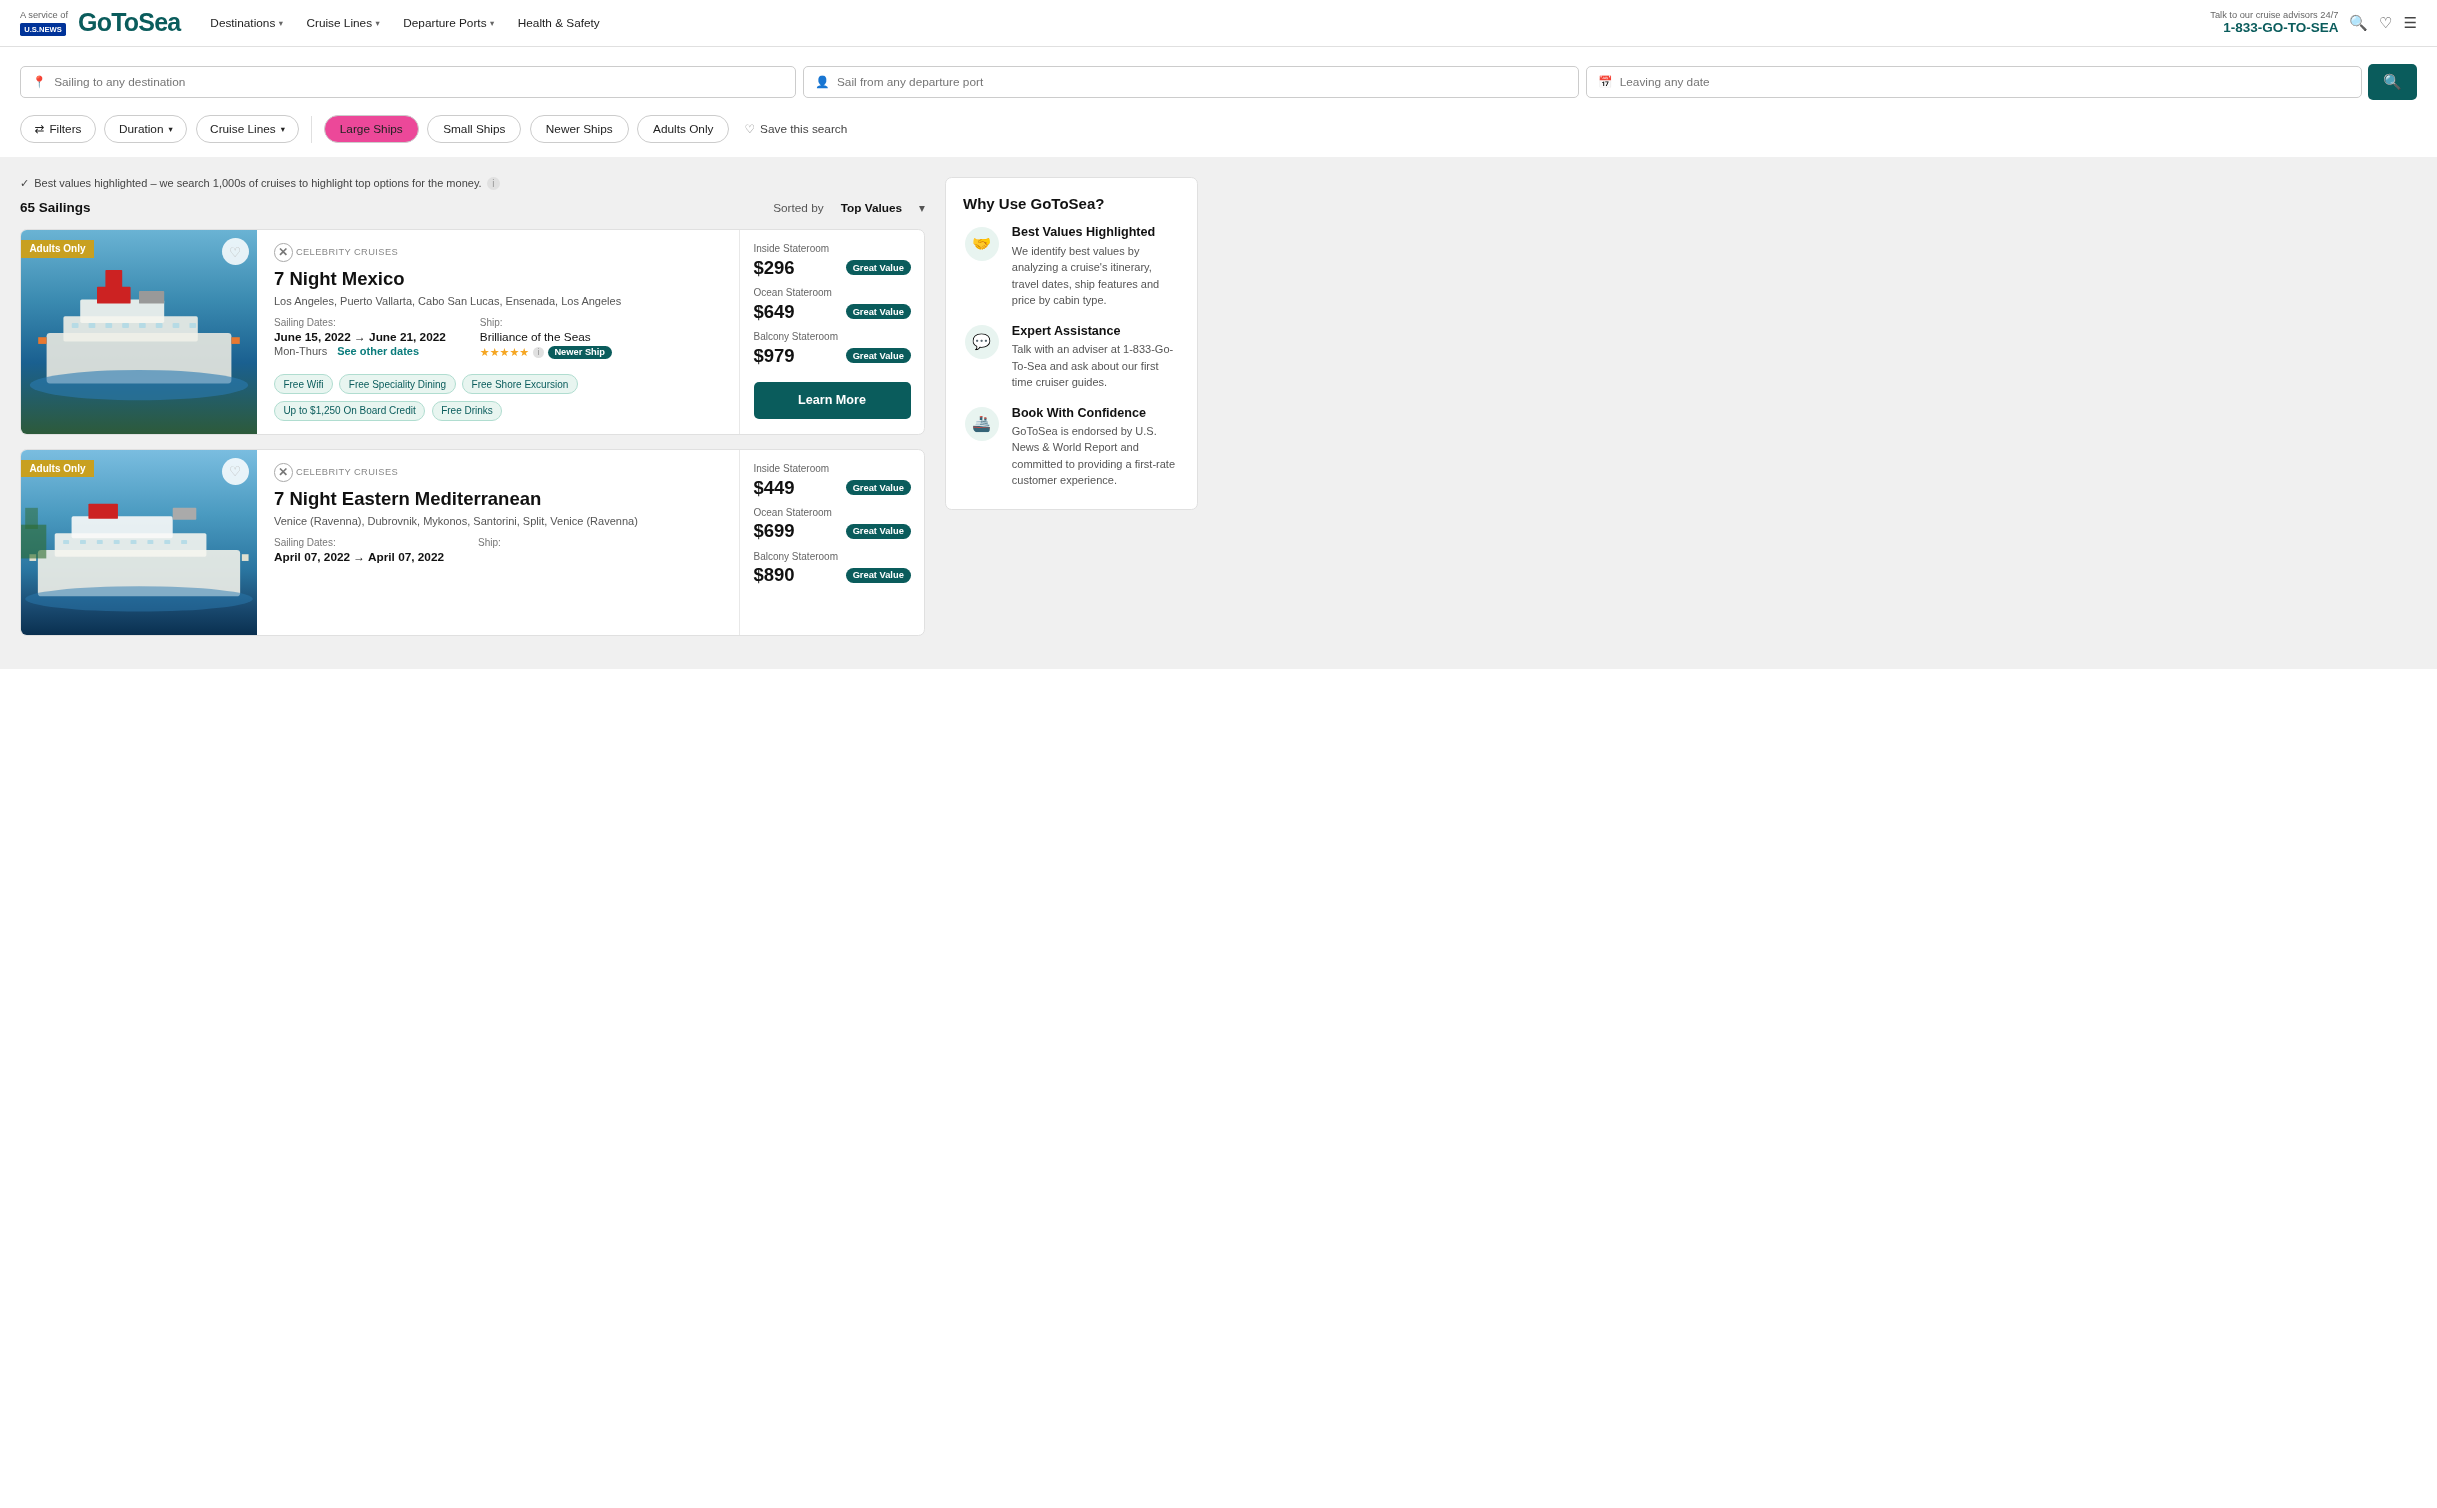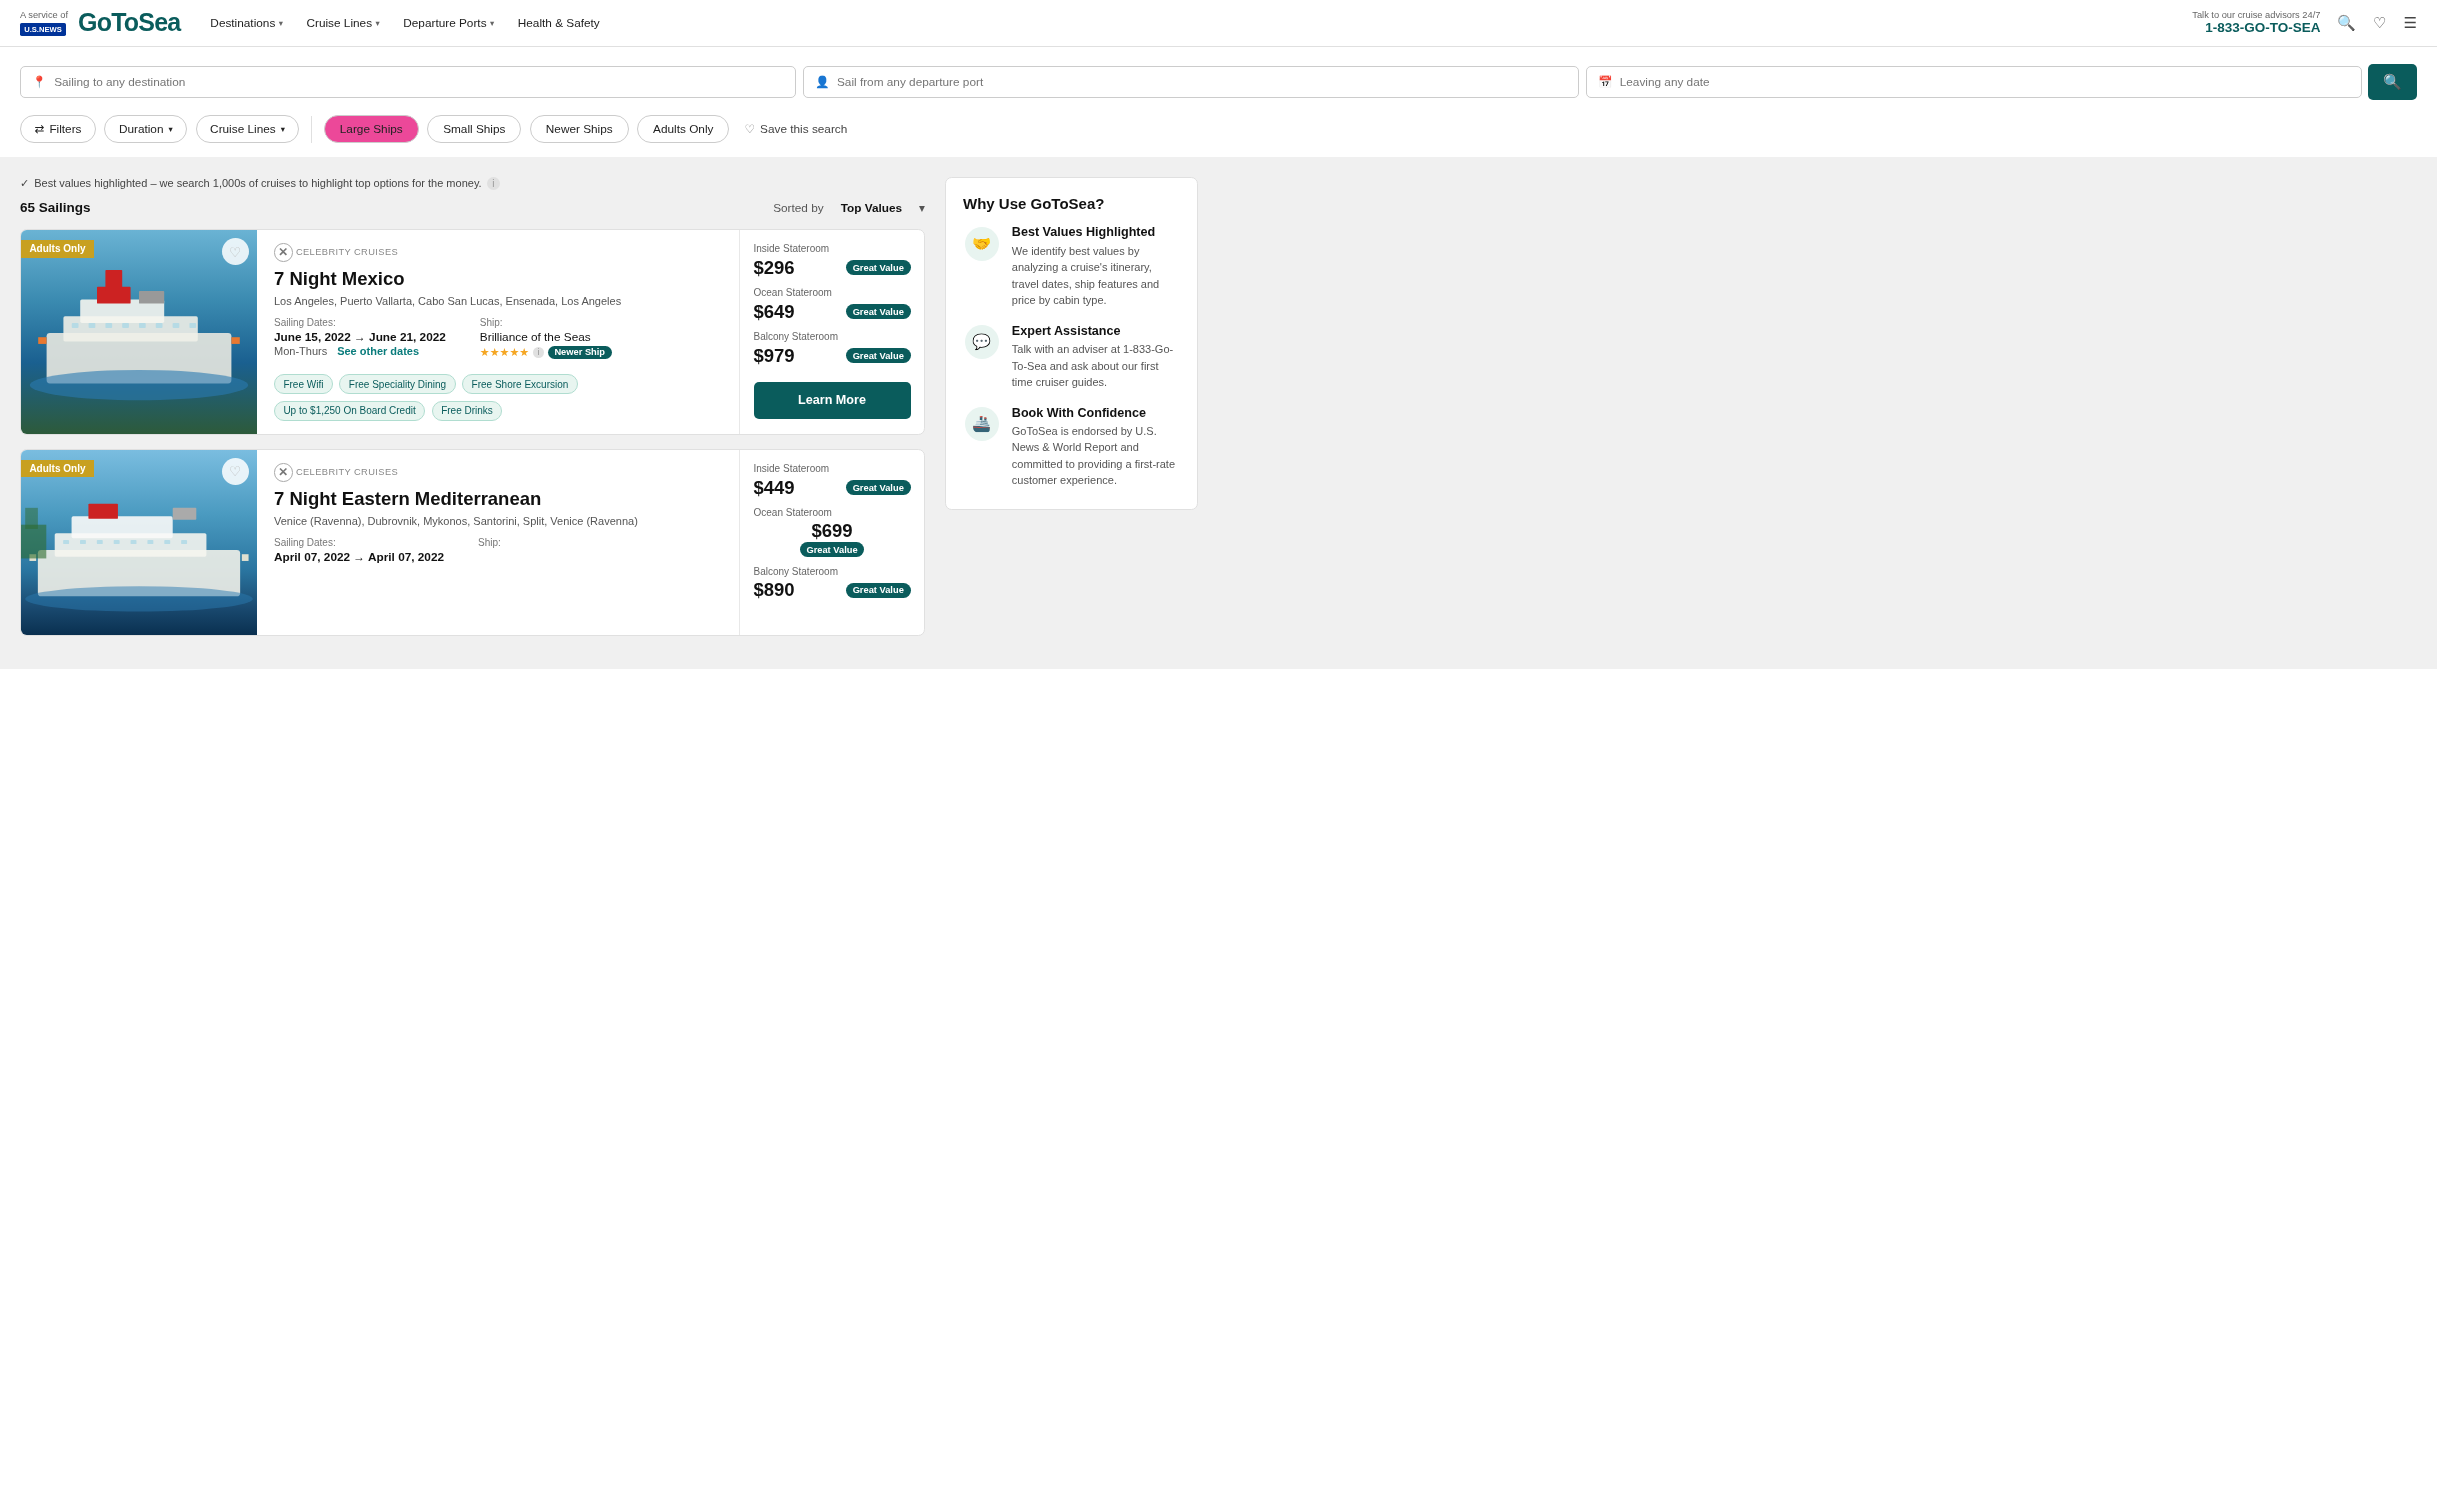--- a/index.html
+++ b/index.html
@@ -24,21 +24,21 @@
       <span style="font-size:8.4px;color:#666;">▾</span>
     </div>
     <div style="display:flex;align-items:center;gap:3.4px;font-size:11.8px;font-weight:500;cursor:pointer;">
       <span>Departure Ports</span>
       <span style="font-size:8.4px;color:#666;">▾</span>
     </div>
     <div style="font-size:11.8px;font-weight:500;cursor:pointer;">
       <span>Health &amp; Safety</span>
     </div>
   </nav>
-  <div style="display:flex;align-items:center;gap:17px;margin-left:auto;">
+  <div style="display:flex;align-items:center;gap:11px;margin-left:auto;">
     <div style="text-align:right;">
       <div style="font-size:9.3px;color:#666;">Talk to our cruise advisors 24/7</div>
       <div style="font-size:13.5px;font-weight:700;color:#0a5c5c;cursor:pointer;">1-833-GO-TO-SEA</div>
     </div>
     <span style="font-size:15px;cursor:pointer;color:#444;">🔍</span>
     <span style="font-size:15px;cursor:pointer;color:#444;">♡</span>
     <span style="font-size:15px;cursor:pointer;color:#444;">☰</span>
   </div>
 </header>
 
@@ -253,21 +253,21 @@
         <div style="width:185px;flex-shrink:0;padding:13.5px;display:flex;flex-direction:column;border-left:0.8px solid #e8e8e8;">
           <div style="margin-bottom:8.4px;">
             <div style="font-size:10px;color:#666;margin-bottom:2.5px;">Inside Stateroom</div>
             <div style="display:flex;align-items:center;justify-content:space-between;">
               <span style="font-size:18.5px;font-weight:800;color:#111;">$449</span>
               <span style="background:#0a5c5c;color:#fff;font-size:9.3px;font-weight:600;padding:2.5px 6.7px;border-radius:8.4px;">Great Value</span>
             </div>
           </div>
           <div style="margin-bottom:8.4px;">
             <div style="font-size:10px;color:#666;margin-bottom:2.5px;">Ocean Stateroom</div>
-            <div style="display:flex;align-items:center;justify-content:space-between;flex-direction:column;">
+            <div style="display:flex;align-items:center;justify-content:space-between;">
               <span style="font-size:18.5px;font-weight:800;color:#111;">$699</span>
               <span style="background:#0a5c5c;color:#fff;font-size:9.3px;font-weight:600;padding:2.5px 6.7px;border-radius:8.4px;">Great Value</span>
             </div>
           </div>
           <div style="margin-bottom:8.4px;">
             <div style="font-size:10px;color:#666;margin-bottom:2.5px;">Balcony Stateroom</div>
             <div style="display:flex;align-items:center;justify-content:space-between;">
               <span style="font-size:18.5px;font-weight:800;color:#111;">$890</span>
               <span style="background:#0a5c5c;color:#fff;font-size:9.3px;font-weight:600;padding:2.5px 6.7px;border-radius:8.4px;">Great Value</span>
             </div>

